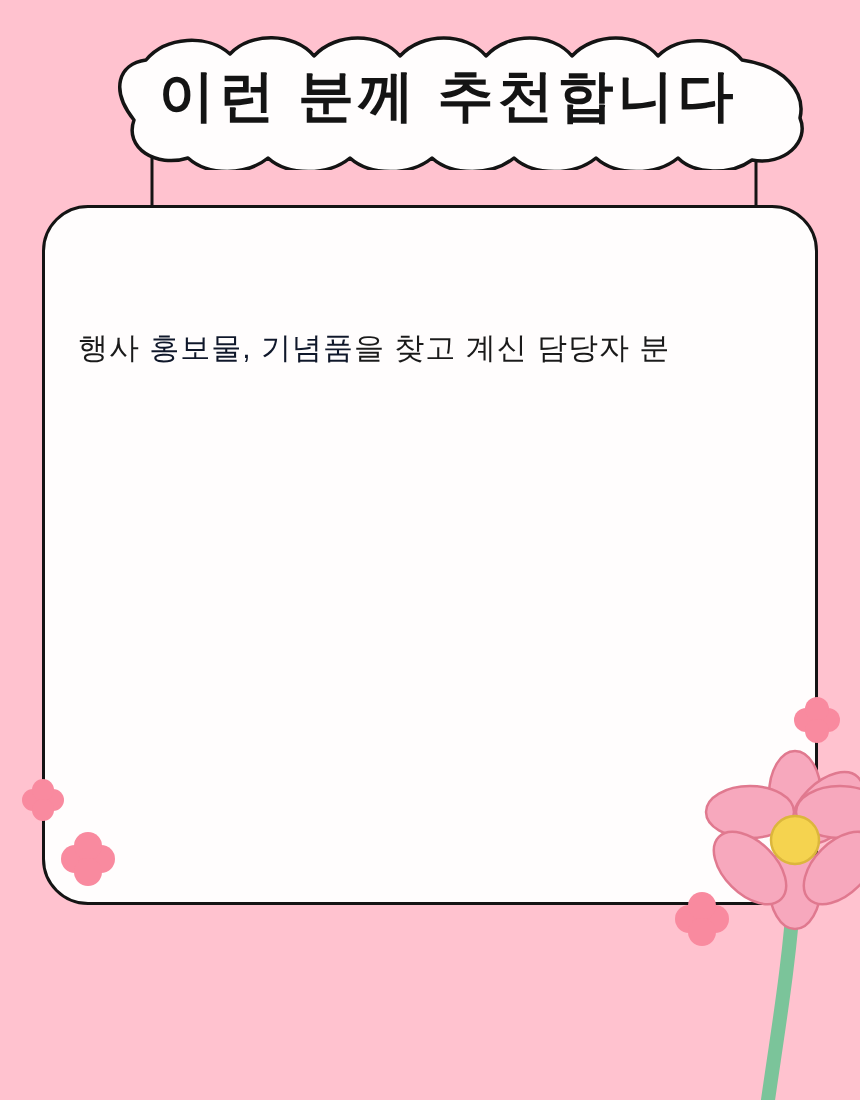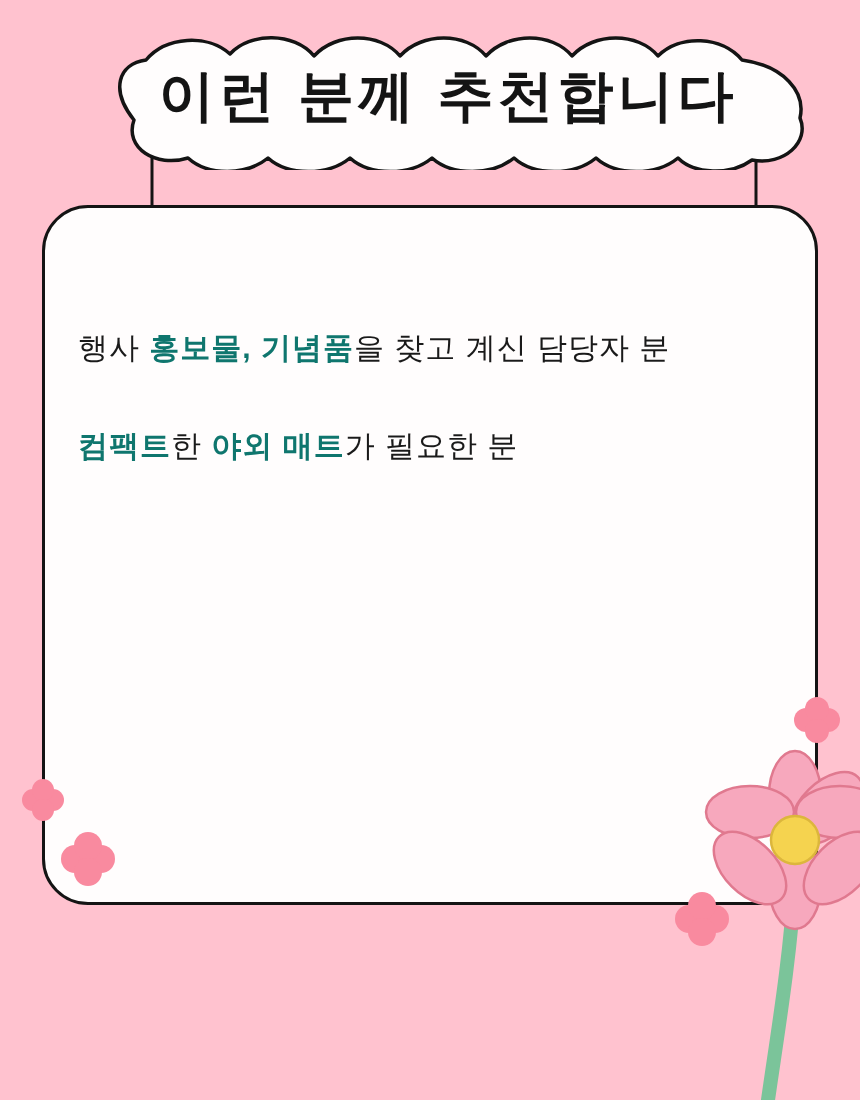--- a/index.html
+++ b/index.html
@@ -84,21 +84,21 @@
   }
   .line {
     font-size: 30px;
     color: #1a1a1a;
     margin-bottom: 62px;
     letter-spacing: 1px;
     white-space: nowrap;
     line-height: 1.2;
   }
   .line:last-child { margin-bottom: 0; }
-  .hl-pink { color: #0f766e; font-weight: bold; }
+  .hl-pink { color: #0f172a; font-weight: normal; }
 
   
   .deco {
     position: absolute;
     left: 0;
     top: 0;
     width: 860px;
     height: 1100px;
     pointer-events: none;
   }
@@ -139,23 +139,20 @@
     </svg>
     <div class="cloud-title">이런 분께 추천합니다</div>
   </div>
 
   <div class="card"></div>
 
   <div class="lines">
     <div class="line">
       <span>행사 </span><span class="hl-pink">홍보물, 기념품</span><span>을 찾고 계신 담당자 분</span>
     </div>
-    <div class="line">
-      <span class="hl-pink">컴팩트</span><span>한 </span><span class="hl-pink">야외 매트</span><span>가 필요한 분</span>
-    </div>
   </div>
 
   <svg class="deco" viewBox="0 0 860 1100" xmlns="http://www.w3.org/2000/svg">
 
     <path d="M795 880 C 790 960, 778 1030, 768 1100" stroke="#7bc49a" stroke-width="14" fill="none" stroke-linecap="round"></path>
 
     <g>
       <g fill="#f7a8bd" stroke="#e0798f" stroke-width="2.5">
         <ellipse cx="795" cy="795" rx="26" ry="44"></ellipse>
         <ellipse cx="795" cy="795" rx="26" ry="44" transform="rotate(45 795 840)"></ellipse>

